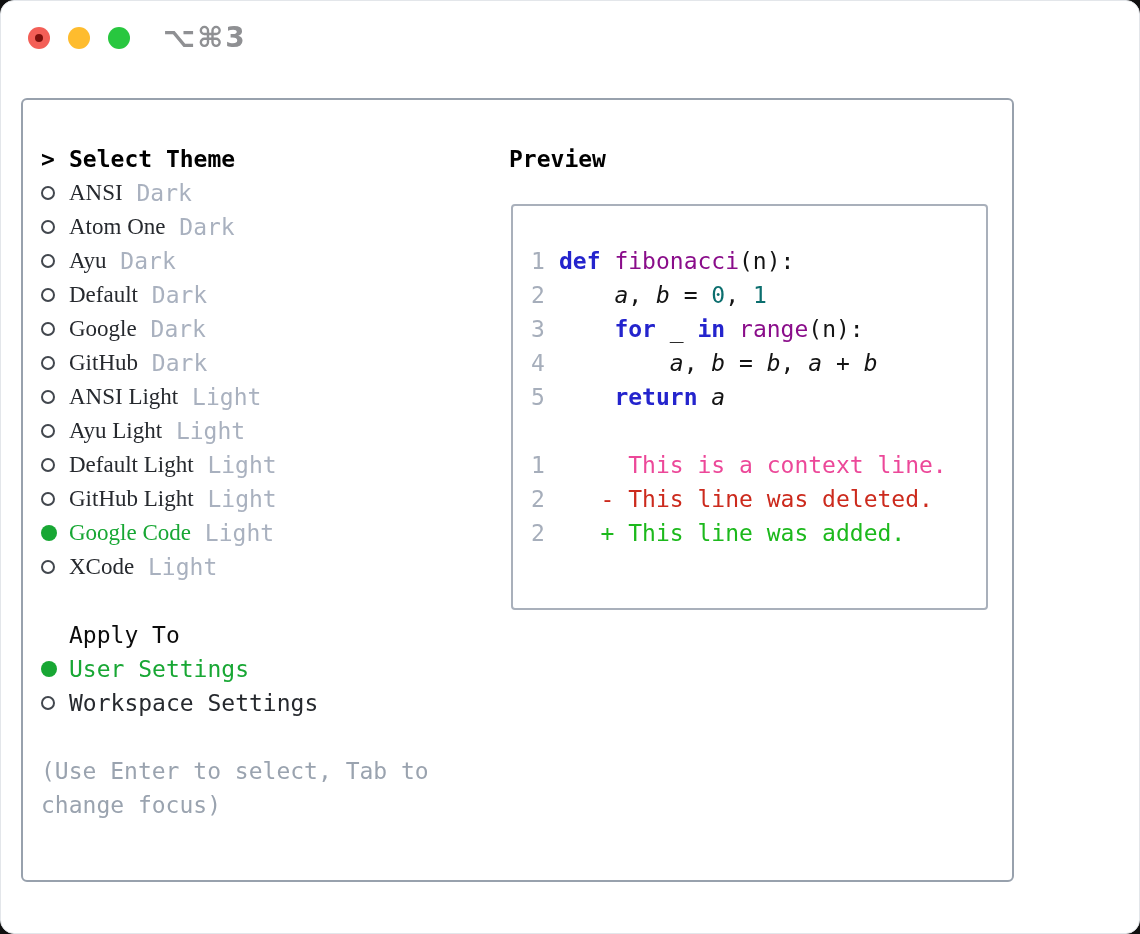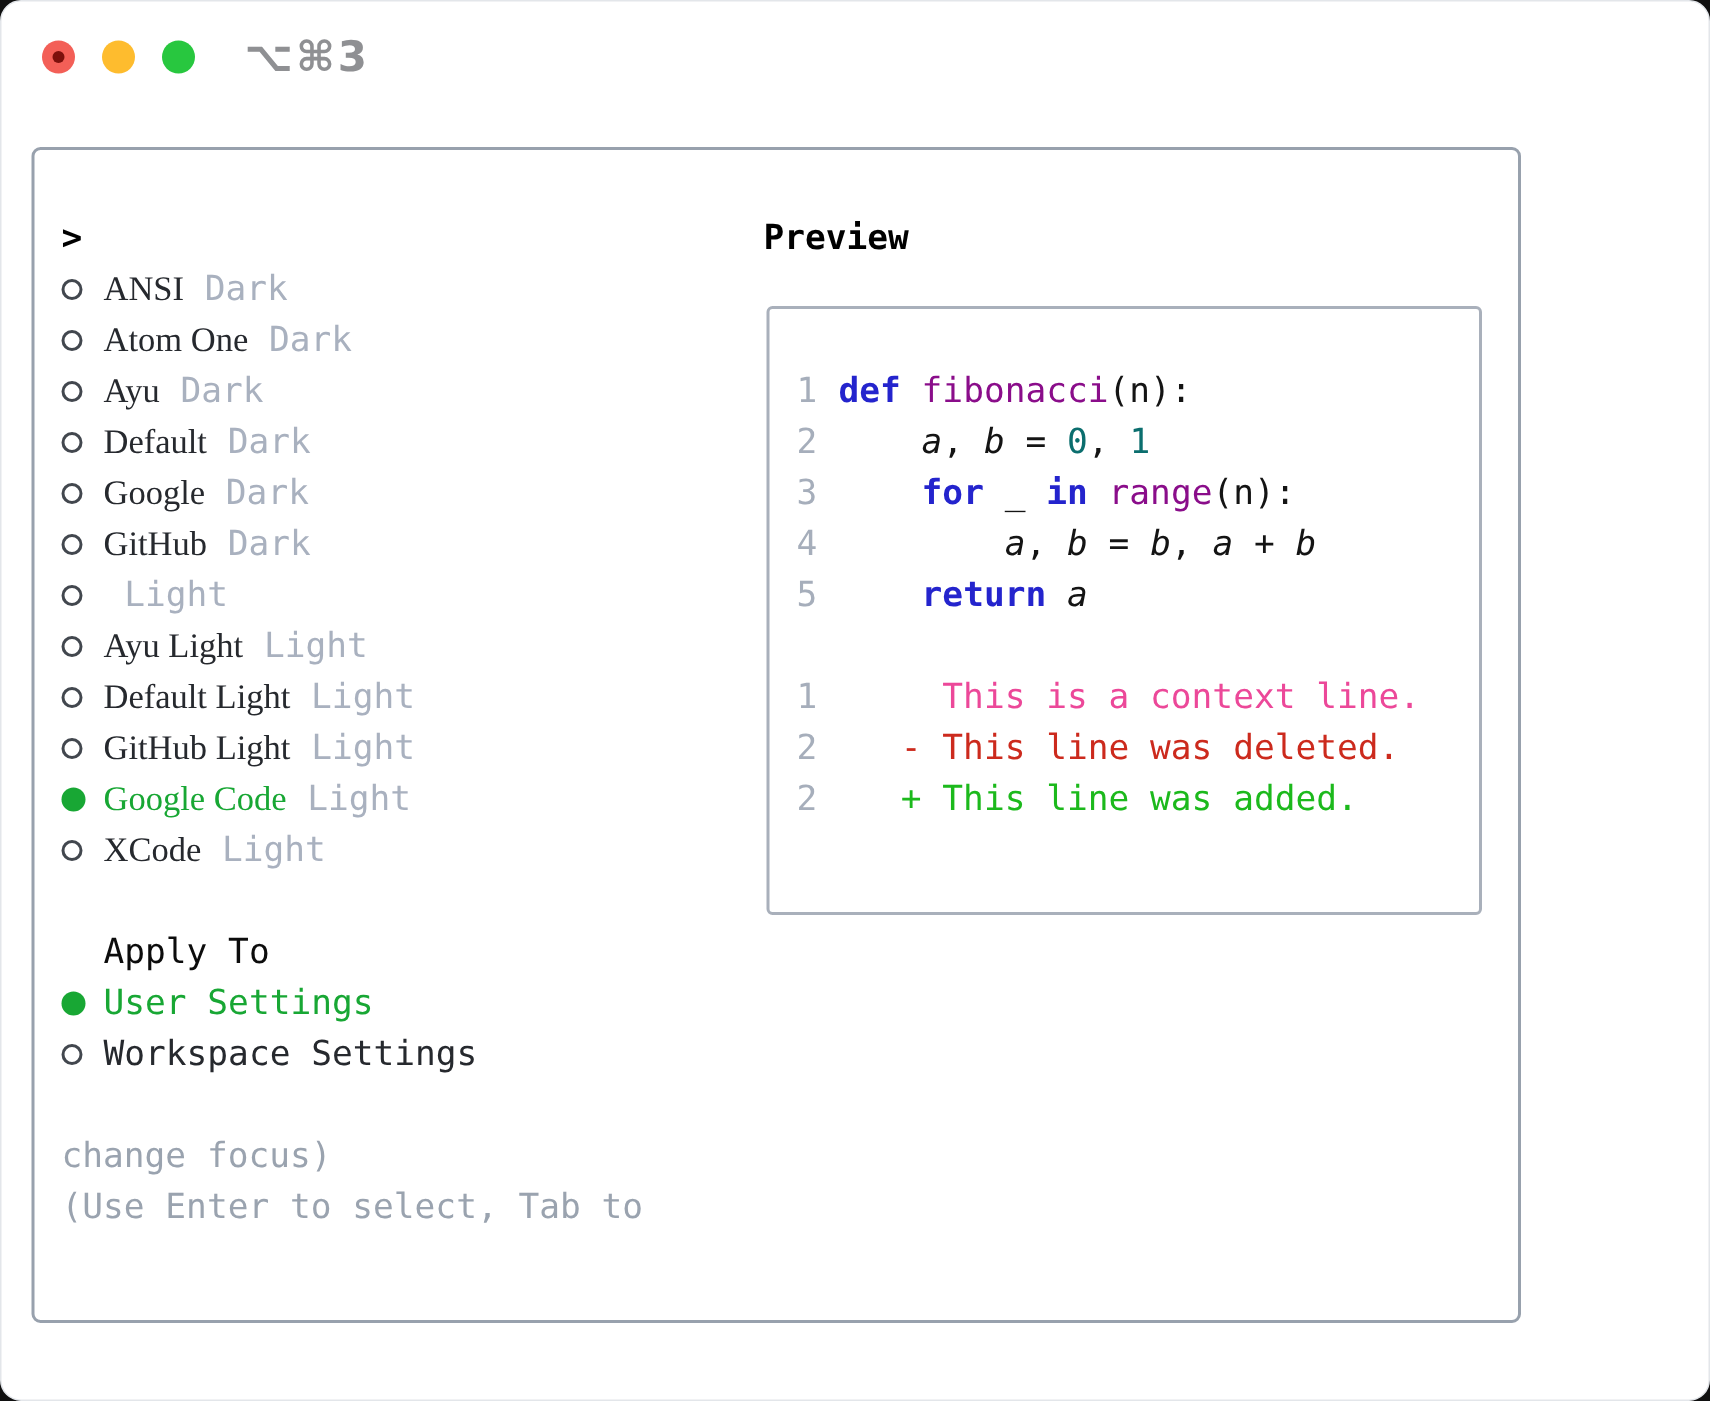--- a/index.html
+++ b/index.html
@@ -74,20 +74,21 @@
   <div class="traffic tl-close"></div>
   <div class="traffic tl-min"></div>
   <div class="traffic tl-zoom"></div>
   <div class="win-title">⌥⌘3</div>
 
   <div class="panel">
 
     <div class="left-col">
       <div class="row">
         <span class="cell prompt">&gt;</span>
+        <span class="hdr">Select Theme</span>
       </div>
 
       <div id="theme-list">
   <div class="row">
     <span class="cell"><span class="radio"></span></span>
     <span class="t-name">ANSI</span>
     <span class="t-tag">Dark</span>
   </div>
 
   <div class="row">
@@ -115,20 +116,21 @@
   </div>
 
   <div class="row">
     <span class="cell"><span class="radio"></span></span>
     <span class="t-name">GitHub</span>
     <span class="t-tag">Dark</span>
   </div>
 
   <div class="row">
     <span class="cell"><span class="radio"></span></span>
+    <span class="t-name">ANSI Light</span>
     <span class="t-tag">Light</span>
   </div>
 
   <div class="row">
     <span class="cell"><span class="radio"></span></span>
     <span class="t-name">Ayu Light</span>
     <span class="t-tag">Light</span>
   </div>
 
   <div class="row">
@@ -170,22 +172,22 @@
   </div>
 
   <div class="row">
     <span class="cell"><span class="radio"></span></span>
     <span class="opt-name">Workspace Settings</span>
   </div>
 </div>
 
       <div class="row"></div>
 
+      <div class="row hint">(Use Enter to select, Tab to</div>
       <div class="row hint">change focus)</div>
-      <div class="row hint">(Use Enter to select, Tab to</div>
     </div>
 
     <div class="preview-label">Preview</div>
     <div class="preview-box" id="preview-box">
         <div class="cline"><span class="lnum">1</span><span><span class="tk-kw">def </span><span class="tk-fn">fibonacci</span><span class="tk-pln">(n):</span></span></div>
         <div class="cline"><span class="lnum">2</span><span><span class="tk-pln">    </span><span class="tk-var">a</span><span class="tk-pln">, </span><span class="tk-var">b</span><span class="tk-pln"> = </span><span class="tk-num">0</span><span class="tk-pln">, </span><span class="tk-num">1</span></span></div>
         <div class="cline"><span class="lnum">3</span><span><span class="tk-pln">    </span><span class="tk-kw">for</span><span class="tk-pln"> _ </span><span class="tk-kw">in</span><span class="tk-pln"> </span><span class="tk-fn">range</span><span class="tk-pln">(n):</span></span></div>
         <div class="cline"><span class="lnum">4</span><span><span class="tk-pln">        </span><span class="tk-var">a</span><span class="tk-pln">, </span><span class="tk-var">b</span><span class="tk-pln"> = </span><span class="tk-var">b</span><span class="tk-pln">, </span><span class="tk-var">a</span><span class="tk-pln"> + </span><span class="tk-var">b</span></span></div>
         <div class="cline"><span class="lnum">5</span><span><span class="tk-pln">    </span><span class="tk-kw">return</span><span class="tk-pln"> </span><span class="tk-var">a</span></span></div>
         <div class="cline"><span class="lnum"></span><span></span></div>

